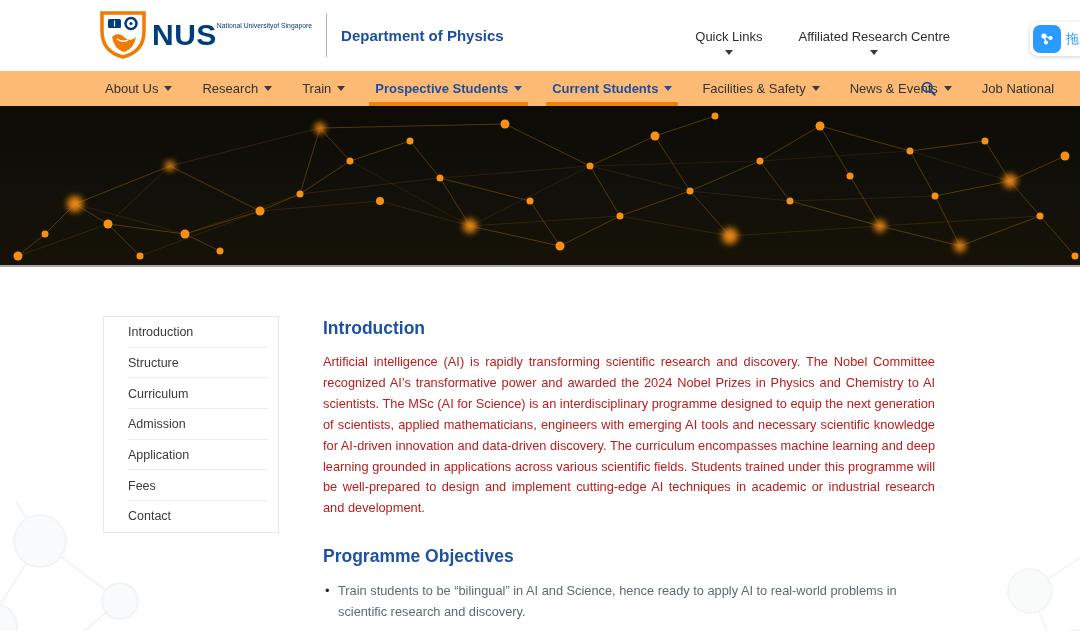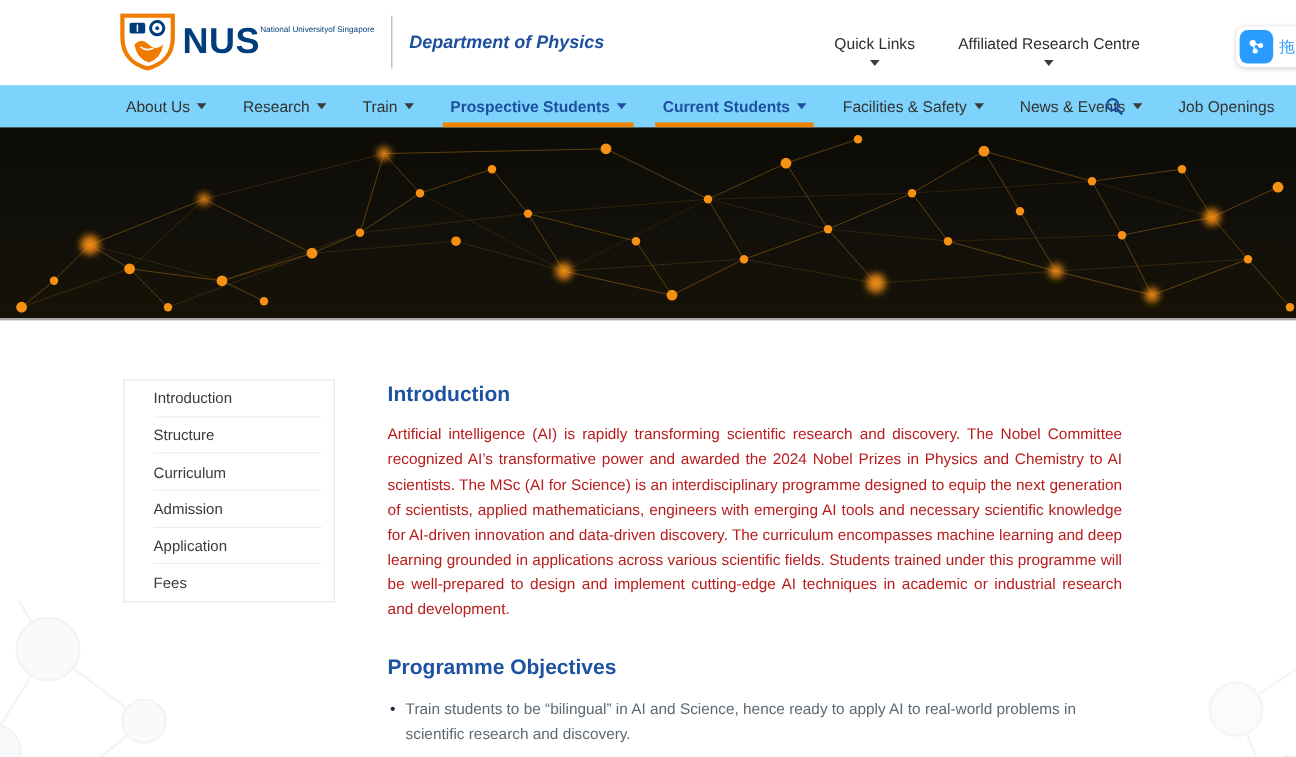--- a/index.html
+++ b/index.html
@@ -9,37 +9,37 @@
 
   
   .topbar { position:absolute; left:0; top:0; width:1080px; height:71px; background:#fff; z-index:5; }
   .brand { position:absolute; left:100px; top:11px; display:flex; align-items:center; }
   .shield { width:46px; height:48px; margin-right:6px; }
   .nus-text { display:flex; flex-direction:row; line-height:1; margin-right:14px; }
   .nus-acronym { font-size:30px; font-weight:bold; color:#003D7C; letter-spacing:0.5px; }
   .nus-sub { font-size:6.8px; color:#003D7C; line-height:1.25; margin-top:2px; }
   .brand-divider { width:1px; height:44px; background:#aeb6c2; margin-right:14px; }
   .dept { display:flex; flex-direction:column; justify-content:center; }
-  .dept-line { font-size:15px; font-weight:bold; color:#1d4f9e; line-height:19px;font-style:italic; }
+  .dept-line { font-size:15px; font-weight:bold; color:#1d4f9e; line-height:19px; }
 
   .top-right { position:absolute; right:130px; top:29px; display:flex; gap:36px; align-items:center; }
   .top-link { font-size:13px; color:#2e2e2e; display:flex; align-items:center; gap:6px; cursor:pointer;flex-direction:column; }
   .caret { width:0; height:0; border-left:4px solid transparent; border-right:4px solid transparent;
     border-top:5px solid #3a3a3a; display:inline-block; }
   .caret.blue { border-top-color:#1d4f9e; }
 
   .ext-badge { position:absolute; right:-8px; top:22px; background:#fff; border-radius:8px;
     box-shadow:0 1px 4px rgba(0,0,0,.18); padding:3px; display:flex; align-items:center; gap:5px;
     width:58px; overflow:hidden; }
   .ext-icon { width:28px; height:28px; border-radius:7px; background:#2b9cff; display:flex;
     align-items:center; justify-content:center; flex:0 0 auto; }
   .ext-label { font-size:13px; color:#2b9cff; white-space:nowrap; }
 
   
-  .navbar { position:absolute; left:0; top:71px; width:1080px; height:35px; background:#7dd3fc; z-index:5; }
+  .navbar { position:absolute; left:0; top:71px; width:1080px; height:35px; background:#fdba74; z-index:5; }
   .nav-list { position:absolute; left:105px; top:0; height:35px; display:flex; list-style:none; gap:30px; align-items:center; }
   .nav-item { font-size:13px; color:#333; display:flex; align-items:center; gap:6px; height:35px;
     position:relative; cursor:pointer; white-space:nowrap; }
   .nav-item.active { color:#1d4f9e; font-weight:bold; }
   .nav-item.active::after { content:""; position:absolute; left:-6px; right:-6px; bottom:0; height:4px; background:#f08300; }
   .nav-search { position:absolute; left:921px; top:10px; cursor:pointer; }
 
   
   .hero { position:absolute; left:0; top:106px; width:1080px; height:161px; overflow:hidden;
     background:linear-gradient(180deg,#0c0b05 0%,#12100a 55%,#161207 100%);
@@ -144,21 +144,21 @@
       </li>
       <li class="nav-item">
         <span>Facilities &amp; Safety</span>
         <span class="caret"></span>
       </li>
       <li class="nav-item">
         <span>News &amp; Events</span>
         <span class="caret"></span>
       </li>
       <li class="nav-item">
-        <span>Job Openings</span>
+        <span>Job National</span>
       </li>
     </ul>
     <span class="nav-search">
       <svg width="15" height="15" viewBox="0 0 15 15">
         <circle cx="6.2" cy="6.2" r="4.6" fill="none" stroke="#1d4f9e" stroke-width="1.9"></circle>
         <line x1="9.8" y1="9.8" x2="13.6" y2="13.6" stroke="#1d4f9e" stroke-width="2.2" stroke-linecap="round"></line>
       </svg>
     </span>
   </nav>
 
@@ -255,20 +255,21 @@
     </g>
   </svg>
 
   <aside class="side-nav">
     <div class="side-item">Introduction</div>
     <div class="side-item">Structure</div>
     <div class="side-item">Curriculum</div>
     <div class="side-item">Admission</div>
     <div class="side-item">Application</div>
     <div class="side-item">Fees</div>
+    <div class="side-item">Contact</div>
   </aside>
 
   <main class="main">
     <h2 class="section-heading">Introduction</h2>
     <p class="intro-para">Artificial intelligence (AI) is rapidly transforming scientific research and discovery. The Nobel Committee recognized AI’s transformative power and awarded the 2024 Nobel Prizes in Physics and Chemistry to AI scientists. The MSc (AI for Science) is an interdisciplinary programme designed to equip the next generation of scientists, applied mathematicians, engineers with emerging AI tools and necessary scientific knowledge for AI-driven innovation and data-driven discovery. The curriculum encompasses machine learning and deep learning grounded in applications across various scientific fields. Students trained under this programme will be well-prepared to design and implement cutting-edge AI techniques in academic or industrial research and development.</p>
 
     <h2 class="section-heading">Programme Objectives</h2>
     <ul class="objectives-list">
       <li>Train students to be “bilingual” in AI and Science, hence ready to apply AI to real-world problems in scientific research and discovery.</li>
       <li>Enable students to derive insights and formulate hypotheses from complex, noisy, or extensive data sets.</li>

